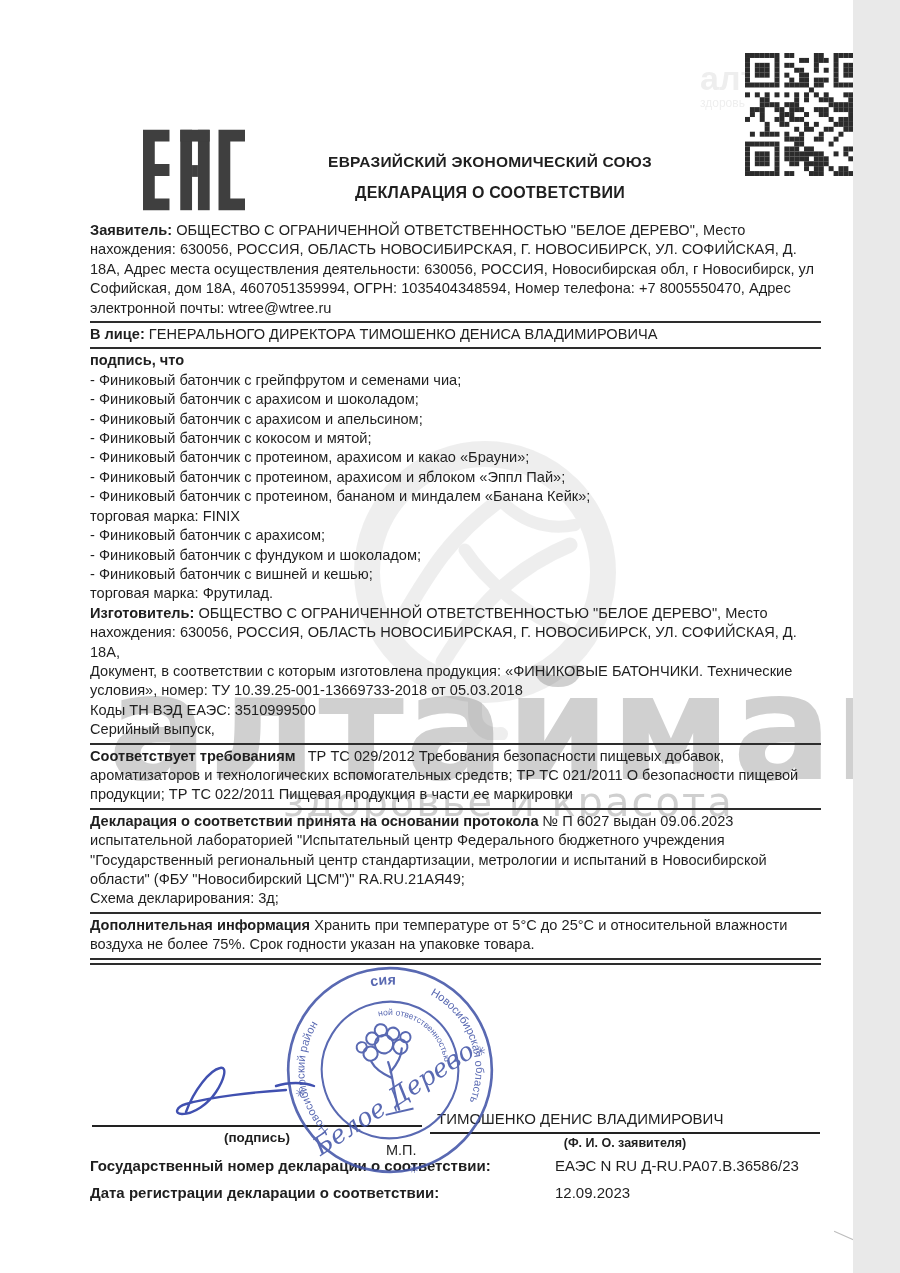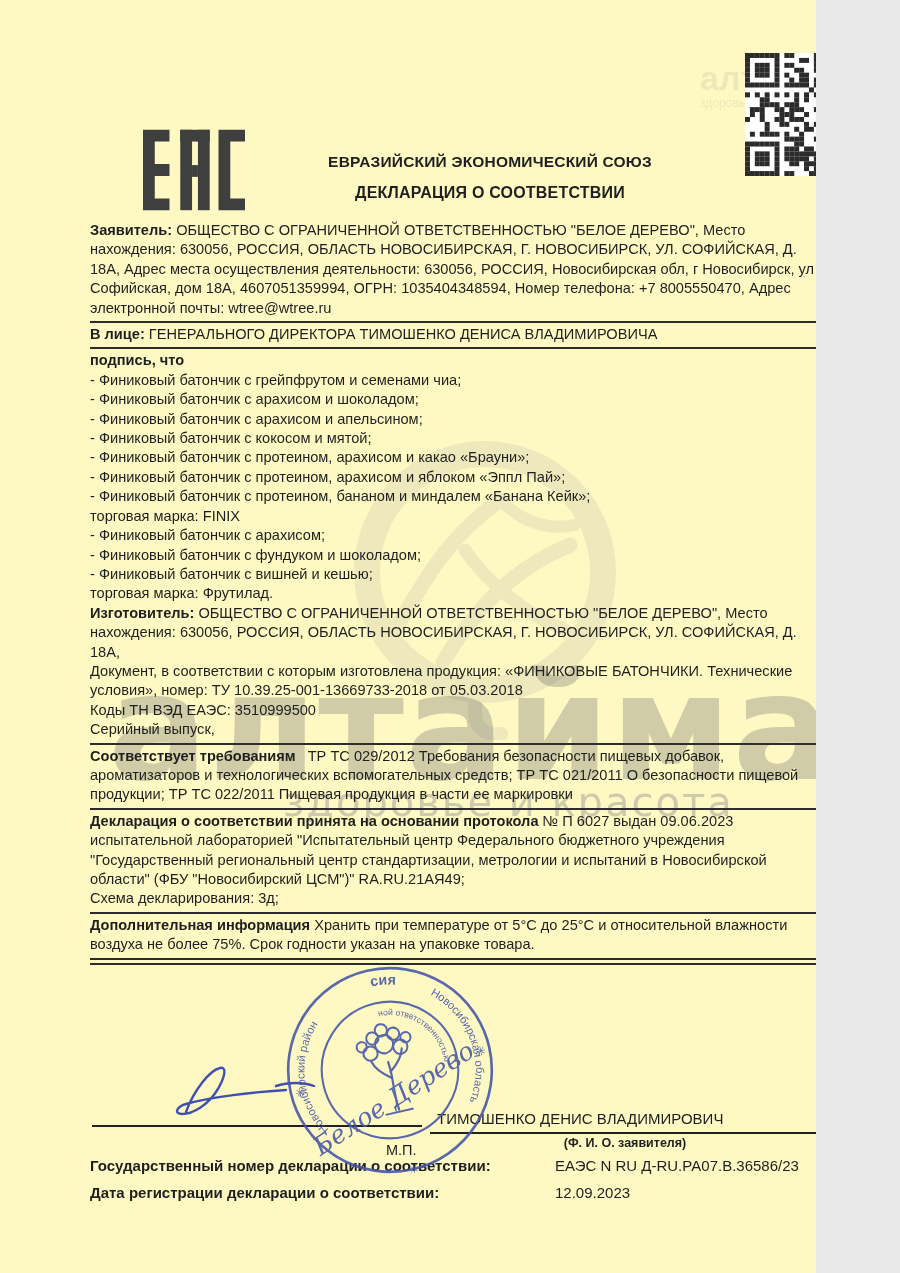--- a/index.html
+++ b/index.html
@@ -1,17 +1,17 @@
 <!DOCTYPE html>
 <html><head>
 <meta charset="utf-8">
 <style>
   html,body{margin:0;padding:0;}
   body{width:900px;height:1273px;background:#e9e9e9;font-family:"Liberation Sans",sans-serif;}
-  .page{position:relative;width:816px;height:1273px;background:#fef9c3;overflow:hidden;color:#1f1f1f;}
+  .page{position:relative;width:816px;height:1273px;background:#ffffff;overflow:hidden;color:#1f1f1f;padding-left:37px;}
   
   .eac-logo{position:absolute;left:143px;top:127px;width:102px;height:86px;z-index:2;}
   .header-titles{position:absolute;left:230px;top:153px;width:520px;text-align:center;z-index:2;}
   .header-titles .t1{font-size:15.5px;font-weight:bold;letter-spacing:.2px;}
   .header-titles .t2{font-size:16px;font-weight:bold;margin-top:13px;letter-spacing:.2px;}
   .qr{position:absolute;left:745px;top:53px;width:123px;height:123px;z-index:2;}
   
   .wm-top{position:absolute;left:700px;top:60px;width:200px;z-index:0;color:#8a8a8a;opacity:.14;line-height:1.1;}
   .wm-top .b{font-size:34px;font-weight:bold;}
   .wm-top .s{font-size:12px;}
@@ -440,20 +440,21 @@
 
   </div>
 
   <svg class="signature" viewBox="0 0 190 70">
     <g fill="none" stroke="#4050b0" stroke-width="2.4" stroke-linecap="round">
       <path d="M28,52 C36,30 52,10 62,8 C70,6 66,20 58,32 C50,44 36,54 24,54 C16,54 18,47 28,44 C52,37 96,32 128,30"></path>
       <path d="M118,26 C130,22 146,22 156,26"></path>
     </g>
   </svg>
   <div class="sig-line"></div>
+  <div class="sig-caption">(подпись)</div>
 
   <div class="mp">М.П.</div>
 
   <div class="fio">ТИМОШЕНКО ДЕНИС ВЛАДИМИРОВИЧ</div>
   <div class="fio-line"></div>
   <div class="fio-caption">(Ф. И. О. заявителя)</div>
 
   <svg class="stamp" viewBox="0 0 220 220">
     <defs>
       <path id="outerRing" d="M110,26 a84,84 0 1,1 -0.02,0 z"></path>

